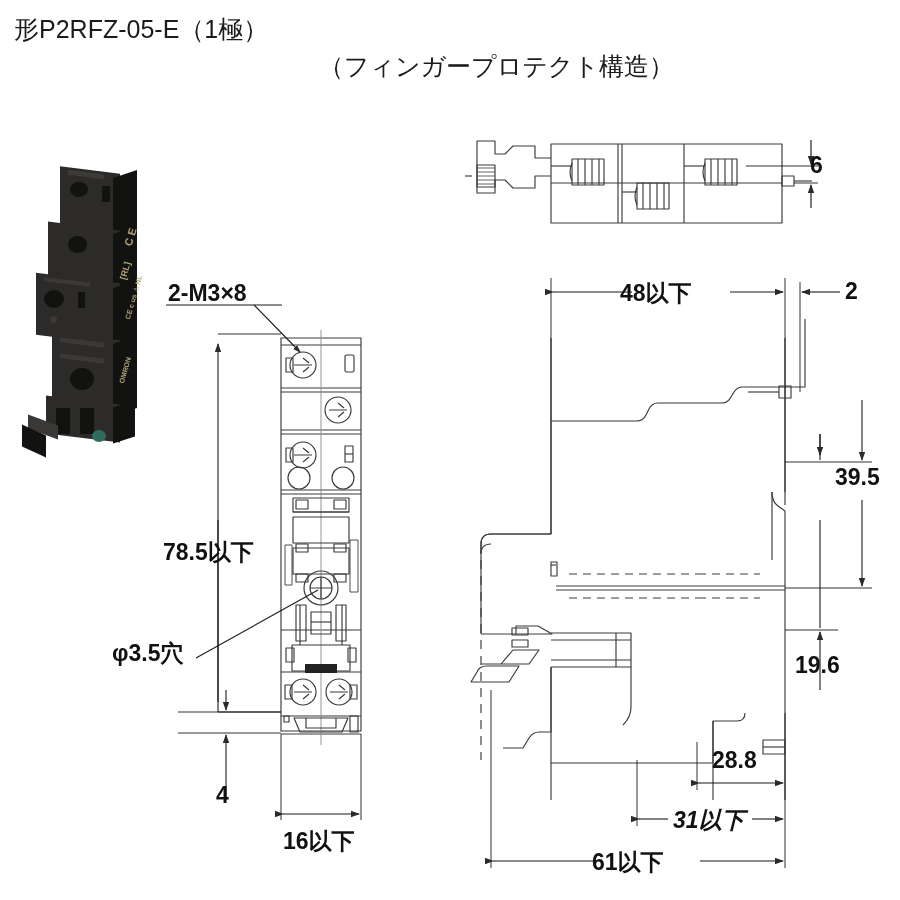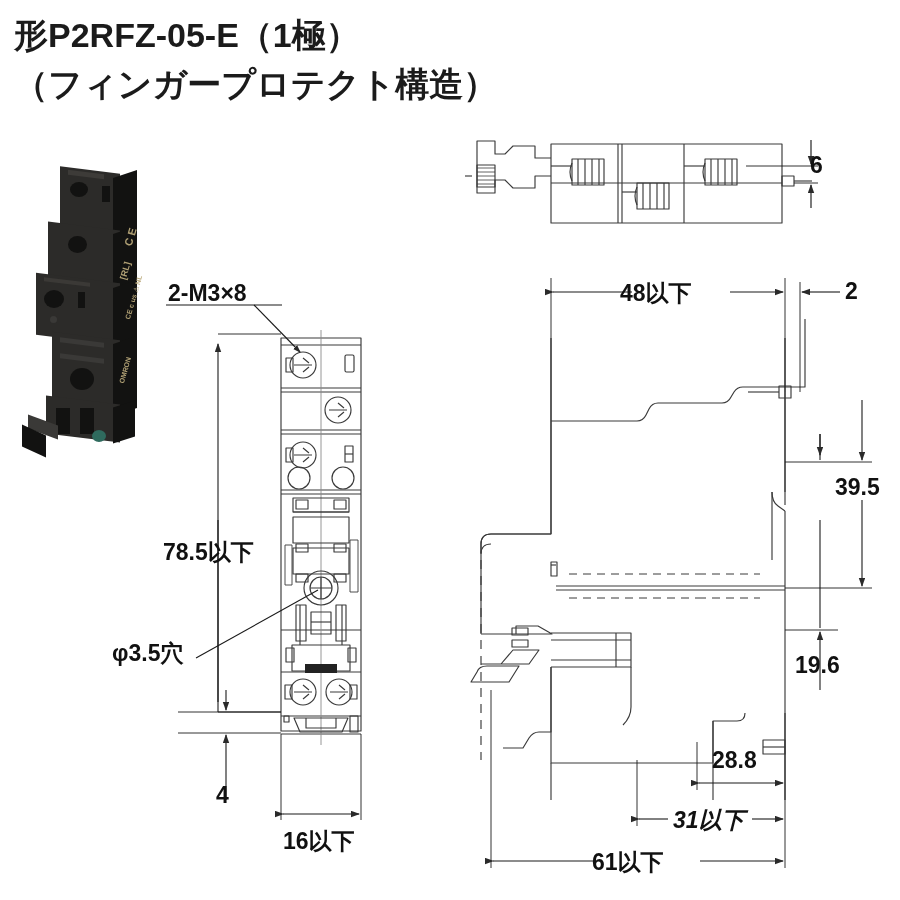--- a/index.html
+++ b/index.html
@@ -1,22 +1,22 @@
 <!DOCTYPE html>
 <html><head>
 <meta charset="utf-8">
 <style>
   html,body{margin:0;padding:0;background:#ffffff;}
   body{width:900px;height:900px;position:relative;overflow:hidden;
        font-family:"Liberation Sans","DejaVu Sans",sans-serif;color:#1b1b1b;}
   #root{position:absolute;inset:0;}
 
   .title-block{position:absolute;left:14px;top:12px;width:660px;}
-  .title-line{font-size:34px;font-weight:700;letter-spacing:0px;line-height:1.38;white-space:nowrap;}
-  .title-line.l2{margin-top:2px;}
+  .title-line{font-size:25px;font-weight:400;letter-spacing:0px;line-height:1.38;white-space:nowrap;}
+  .title-line.l2{margin-top:2px;text-align:right;}
 
   .dim{position:absolute;font-size:23px;font-weight:600;white-space:nowrap;color:#111;}
 
   svg.layer{position:absolute;left:0;top:0;width:900px;height:900px;overflow:visible;}
 
   
   .photo{position:absolute;left:18px;top:168px;width:152px;height:292px;}
   .pc{position:absolute;background:#201f1e;}
   .pc.f{background:#2c2b29;}
   .pc.d{background:#121211;}
@@ -338,19 +338,19 @@
   <div class="dim" style="left:168px;top:280px;">2-M3×8</div>
   <div class="dim" style="left:163px;top:537px;">78.5以下</div>
   <div class="dim" style="left:112px;top:638px;">φ3.5穴</div>
   <div class="dim" style="left:216px;top:782px;">4</div>
   <div class="dim" style="left:283px;top:826px;">16以下</div>
 
   <div class="dim" style="left:810px;top:152px;">6</div>
 
   <div class="dim" style="left:620px;top:278px;">48以下</div>
   <div class="dim" style="left:845px;top:278px;">2</div>
-  <div class="dim" style="left:835px;top:474px;">39.5</div>
+  <div class="dim" style="left:835px;top:464px;">39.5</div>
   <div class="dim" style="left:795px;top:652px;">19.6</div>
   <div class="dim" style="left:712px;top:747px;">28.8</div>
   <div class="dim" style="left:673px;top:805px;font-style:italic;">31以下</div>
   <div class="dim" style="left:592px;top:847px;">61以下</div>
 
 </div>
 
 </body></html>

